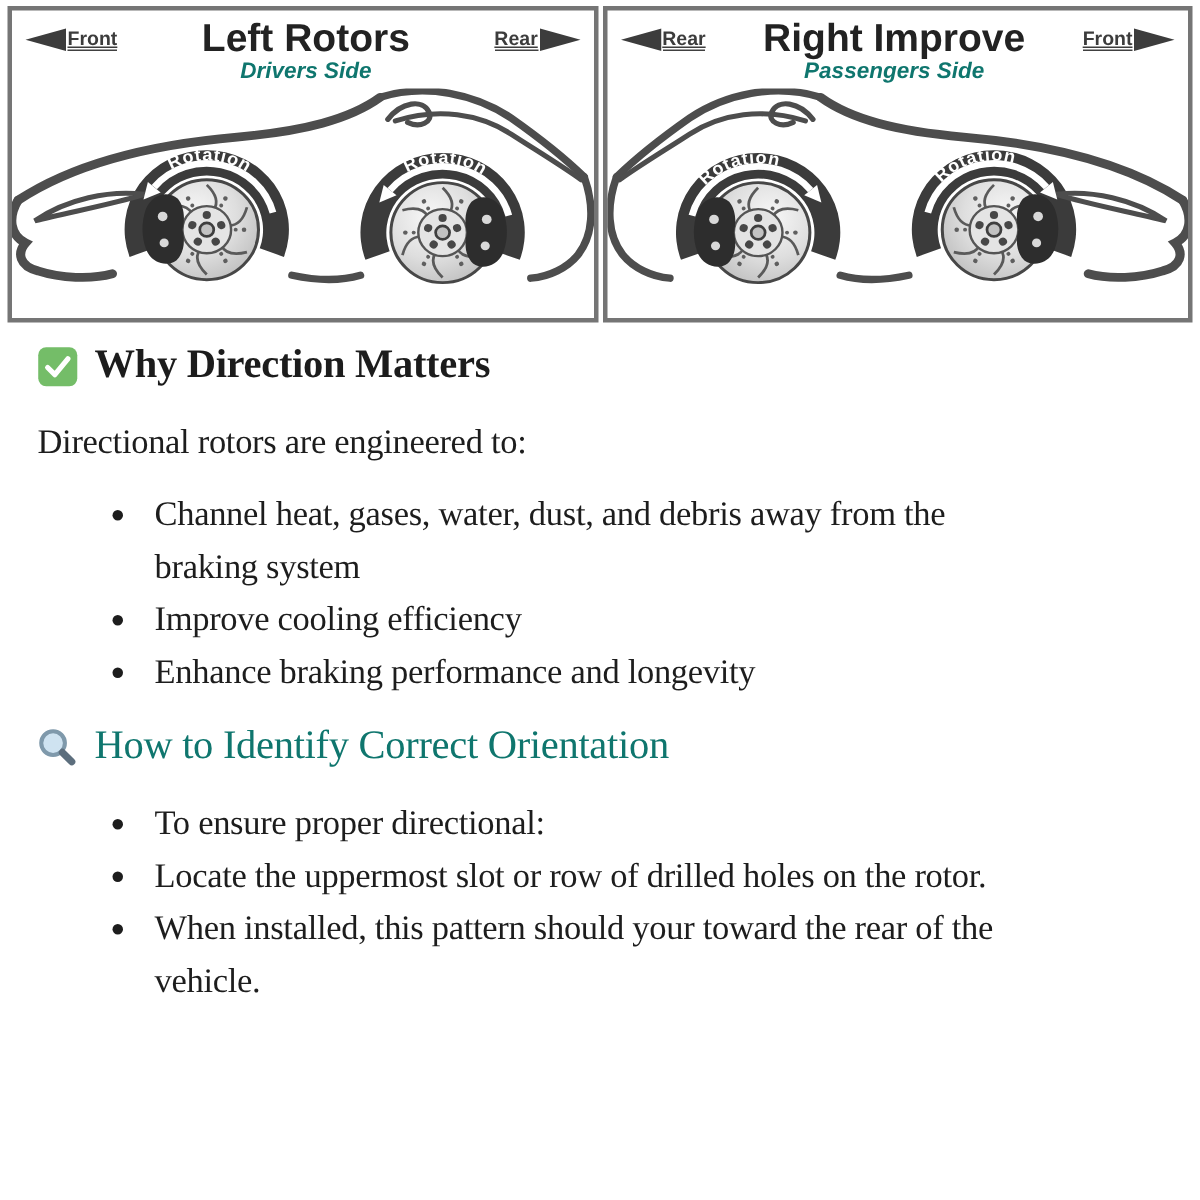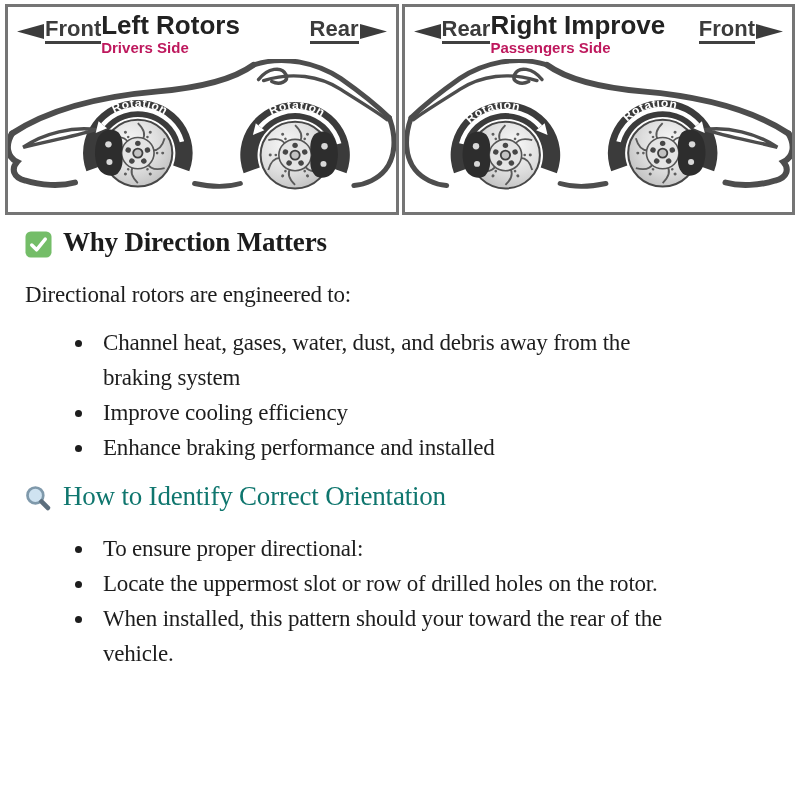--- a/index.html
+++ b/index.html
@@ -6,26 +6,26 @@
   html,body { width:800px; height:800px; background:#ffffff; overflow:hidden; }
   body { font-family:"Liberation Serif", serif; color:#1d1d1d; }
 
   
   .diagram { display:flex; gap:3px; margin:4px 5px 0 5px; }
   .panel { flex:1; border:3px solid #757575; background:#fff; height:211px; }
   .panel-header { display:grid; grid-template-columns:auto 1fr auto; align-items:start;
                   padding:7px 8px 0 8px; height:52px;
                   font-family:"Liberation Sans", sans-serif; }
   .dir { display:flex; align-items:center; gap:1px; margin-top:4px; }
-  .dir-text { font-weight:bold; font-size:22px; color:#3c3c3c;
-              border-bottom:3px solid #404040; padding-bottom:1px; line-height:1; }
+  .dir-text { font-weight:bold; font-size:13px; color:#3c3c3c;
+              border-bottom:1px solid #404040; padding-bottom:1px; line-height:1;text-decoration:underline; }
   .arrow-svg { display:block; }
-  .title-block { margin-top:-2px; }
+  .title-block { text-align:center; margin-top:-2px; }
   .panel-title { font-weight:bold; font-size:26px; line-height:1.05; color:#222; }
-  .panel-subtitle { font-weight:bold; font-size:15px; color:#be185d; }
+  .panel-subtitle { font-weight:bold; font-style:italic; font-size:15px; color:#0f766e; }
   .car { display:block; width:100%; height:150px; }
 
   
   .article { padding:0 15px 0 25px; font-size:23px; letter-spacing:-0.2px; }
   .intro { margin-top:14px; line-height:36px; white-space:pre-line; }
   .sec-heading { display:flex; align-items:flex-end; gap:11px; margin-top:12px;
                  font-size:27px; font-weight:bold; color:#1c1c1c; }
   .sec-heading.regular { font-weight:normal; margin-top:16px; color:#0f766e; }
   .sec-icon { flex:0 0 auto; display:block; }
   .lead { margin-top:22px; line-height:30px; }
@@ -228,21 +228,21 @@
     </svg>
     <span>Why Direction Matters</span>
   </div>
 
   <p class="lead">Directional rotors are engineered to:</p>
 
   <ul class="blist">
     <li>Channel heat, gases, water, dust, and debris away from the
 braking system</li>
     <li>Improve cooling efficiency</li>
-    <li>Enhance braking performance and installed</li>
+    <li>Enhance braking performance and longevity</li>
   </ul>
 
   <div class="sec-heading regular">
     <svg class="sec-icon" width="27" height="27" viewBox="0 0 26 26">
       <circle cx="10" cy="10" r="7.6" fill="#cfe3f1" stroke="#7f99ab" stroke-width="2.6"></circle>
       <line x1="16" y1="16" x2="22" y2="22" stroke="#5c6e7d" stroke-width="4.6" stroke-linecap="round"></line>
     </svg>
     <span>How to Identify Correct Orientation</span>
   </div>
 

